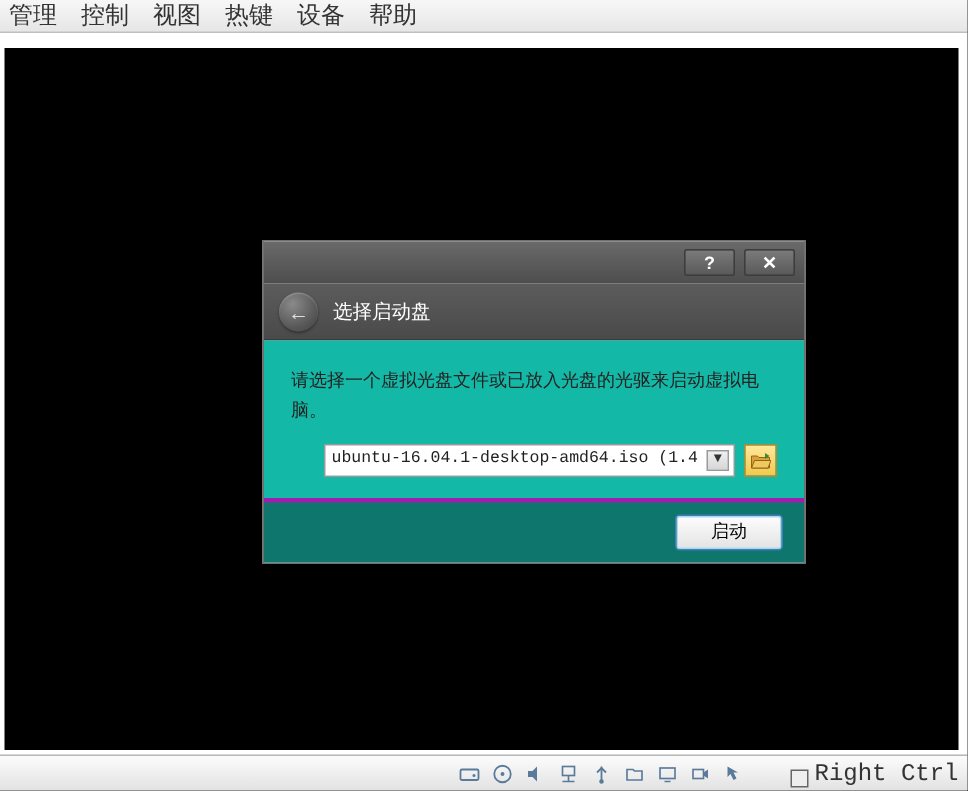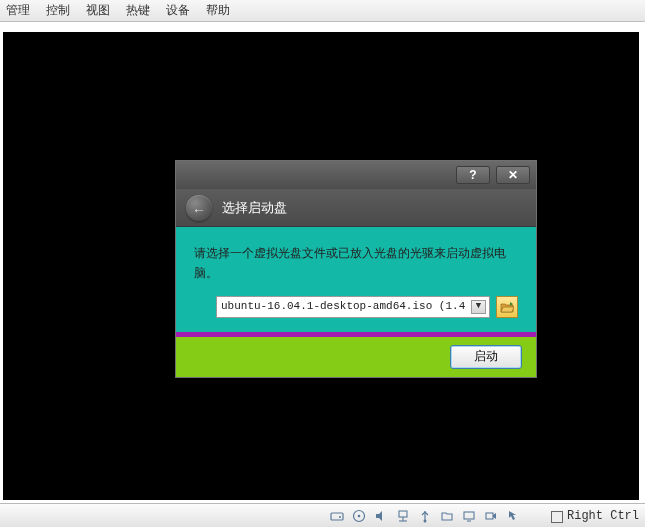--- a/index.html
+++ b/index.html
@@ -10,21 +10,21 @@
     overflow: hidden;
     position: relative;
   }
   
   .menubar {
     height: 22px;
     background: linear-gradient(#f7f7f7, #e6e6e6);
     border-bottom: 1px solid #bfbfbf;
     display: flex; align-items: center;
     padding: 0 6px;
-    font-size: 12px;
+    font-size: 16px;
     color: #333;
   }
   .menubar .item { margin-right: 16px; cursor: default; }
   
   .vm-area {
     position: absolute;
     top: 22px; left: 0; right: 0; bottom: 24px;
     background: #fff;
   }
   .vm-screen {
@@ -100,22 +100,22 @@
     display: flex; align-items: center; justify-content: center;
     font-size: 9px; color: #333;
   }
   .browse-btn {
     width: 22px; height: 22px;
     border: 1px solid #b08a2e;
     background: linear-gradient(#ffe89a,#f2c94c);
     display: flex; align-items: center; justify-content: center;
   }
   .dialog-footer {
-    background: #84cc16;
-    border-top: 5px solid #a21caf;
+    background: #0f766e;
+    border-top: 3px solid #a21caf;
     padding: 8px 14px;
     display: flex; justify-content: flex-end; gap: 8px;
   }
   .btn {
     min-width: 72px; height: 24px;
     font-size: 12px;
     border: 1px solid #8a8a8a;
     border-radius: 3px;
     background: linear-gradient(#fdfdfd,#e3e3e3);
     display: flex; align-items: center; justify-content: center;
@@ -138,21 +138,21 @@
   }
   .statusbar .icons { display: flex; gap: 6px; margin-left: auto; align-items: center; }
   .sicon {
     width: 16px; height: 16px;
     display: flex; align-items: center; justify-content: center;
     font-size: 13px; color: #4a6a8a;
   }
   .host-key {
     margin-left: 24px;
     font-family: "Courier New", monospace;
-    font-size: 12px;
+    font-size: 16px;
     display: flex; align-items: flex-end; gap: 4px;
   }
   .key-ind {
     width: 12px; height: 12px;
     border: 1px solid #666;
     background: #eee;
     display: inline-block;
   }
   .combo-text { white-space: nowrap; overflow: hidden; flex:1; }
 </style>

